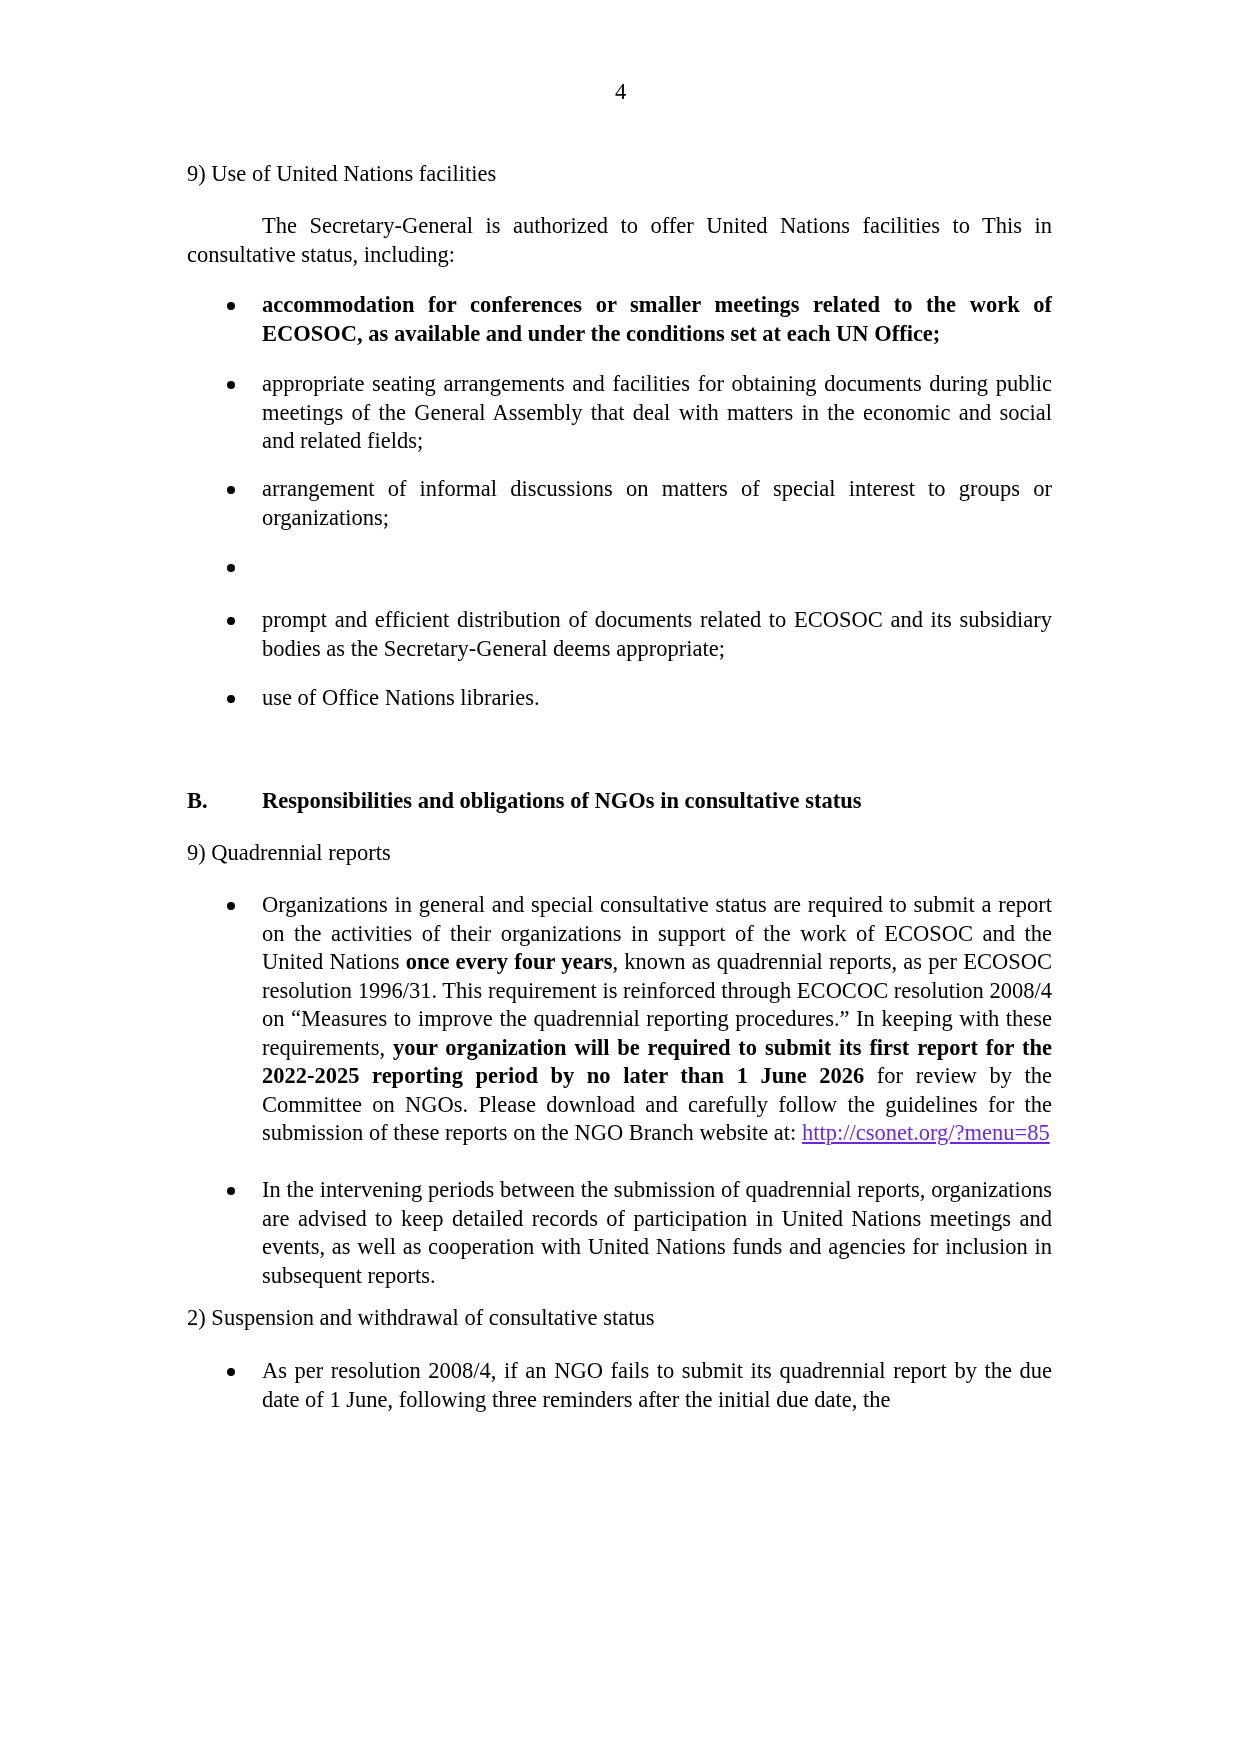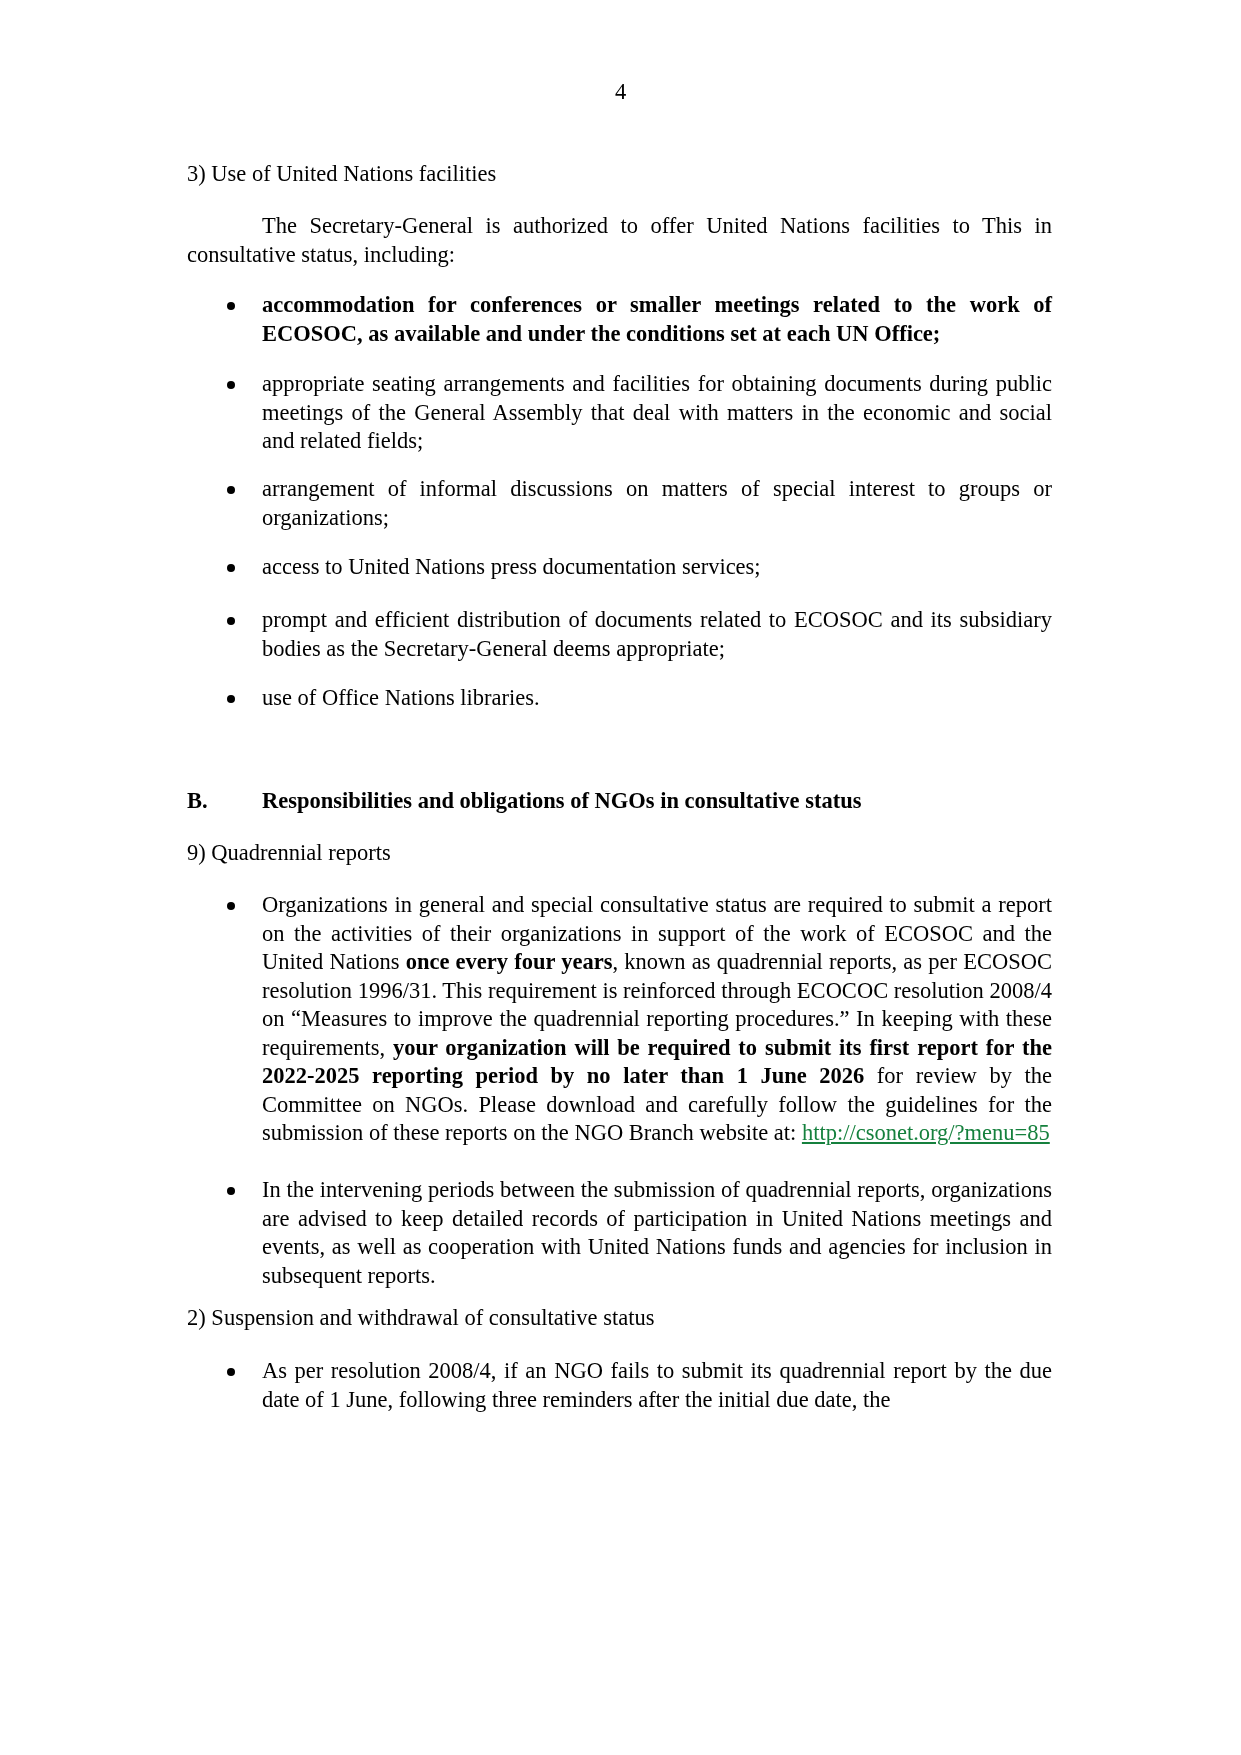--- a/index.html
+++ b/index.html
@@ -12,45 +12,44 @@
   .abs { position: absolute; left: 187px; width: 865px; }
   .indent { text-indent: 75px; }
   .bullet-item { position: absolute; left: 262px; width: 790px; text-align: justify; text-align-last: left; }
   .bullet {
     position: absolute; left: -35px; top: 11px; width: 8px; height: 8px;
     border-radius: 50%; background: #000;
   }
   .heading-b { font-weight: bold; }
   .heading-b .letter { display: inline-block; width: 75px; }
   b { font-weight: bold; }
-  a.link { color: #15803d; text-decoration: underline; }
+  a.link { color: #6d28d9; text-decoration: underline; }
 </style>
 </head>
 <body>
 
 <div class="page-number">4</div>
 
-<div class="abs" style="top:160px;">3) Use of United Nations facilities</div>
+<div class="abs" style="top:160px;">9) Use of United Nations facilities</div>
 <div class="abs indent" style="top:212px; text-align:justify;">The Secretary-General is authorized to offer United Nations facilities to This in consultative status, including:</div>
 
 <div class="bullet-item" style="top:291px;font-weight:bold;">
   <span class="bullet"></span>
   <span>accommodation for conferences or smaller meetings related to the work of ECOSOC, as available and under the conditions set at each UN Office;</span>
 </div>
 <div class="bullet-item" style="top:370px;">
   <span class="bullet"></span>
   <span>appropriate seating arrangements and facilities for obtaining documents during public meetings of the General Assembly that deal with matters in the economic and social and related fields;</span>
 </div>
 <div class="bullet-item" style="top:475px;">
   <span class="bullet"></span>
   <span>arrangement of informal discussions on matters of special interest to groups or organizations;</span>
 </div>
 <div class="bullet-item" style="top:553px;">
   <span class="bullet"></span>
-  <span>access to United Nations press documentation services;</span>
 </div>
 <div class="bullet-item" style="top:606px;">
   <span class="bullet"></span>
   <span>prompt and efficient distribution of documents related to ECOSOC and its subsidiary bodies as the Secretary-General deems appropriate;</span>
 </div>
 <div class="bullet-item" style="top:684px;">
   <span class="bullet"></span>
   <span>use of Office Nations libraries.</span>
 </div>
 

